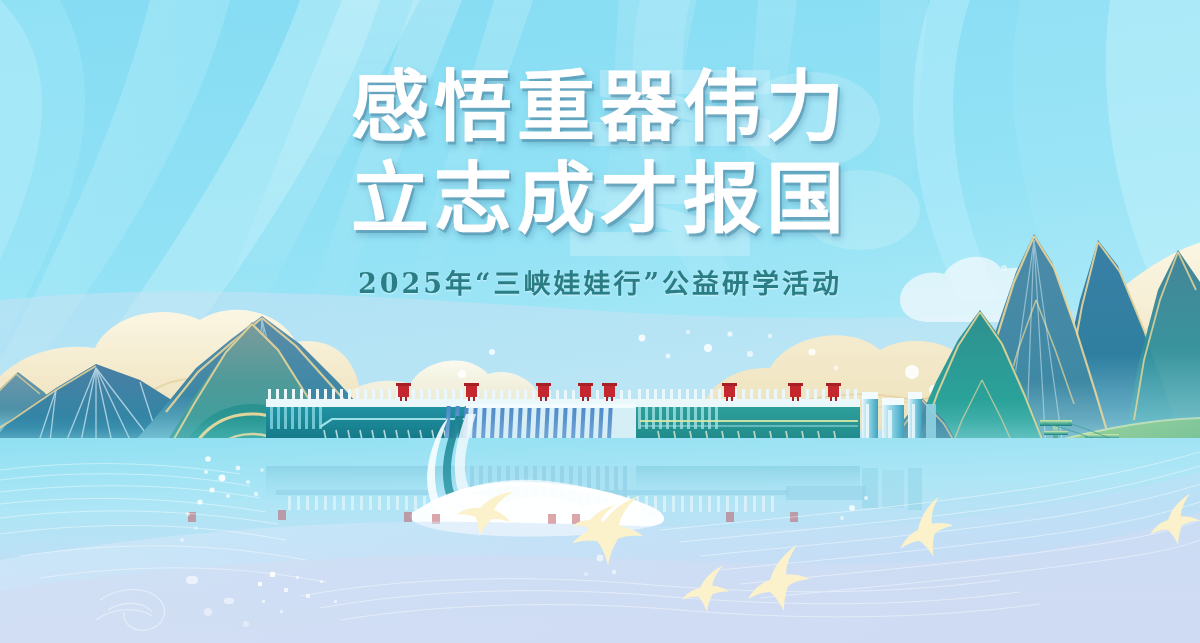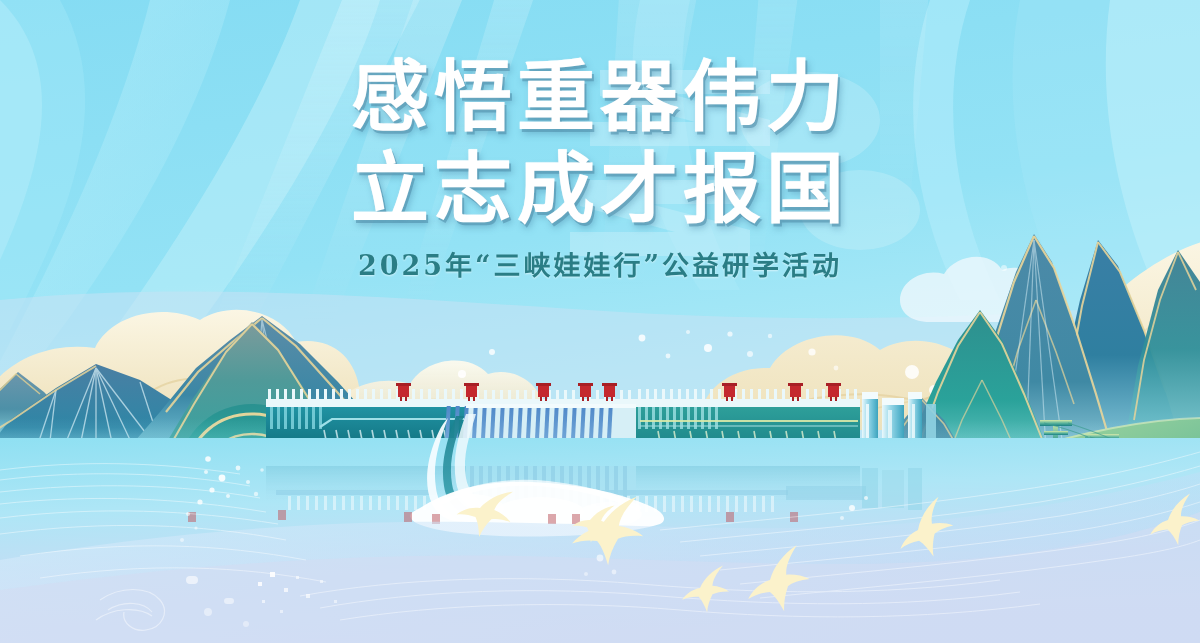--- a/index.html
+++ b/index.html
@@ -19,21 +19,21 @@
     background: #8fe0f4;
   }
 
   .layer { position: absolute; inset: 0; }
   .layer svg { display: block; width: 100%; height: 100%; }
 
   
   #text-block {
     position: absolute;
     left: 0;
-    top: 56px;
+    top: 66px;
     width: 1200px;
     text-align: center;
     z-index: 40;
     pointer-events: none;
   }
   .title-line {
     font-family: "DejaVu Sans", "Liberation Sans", sans-serif;
     font-weight: 700;
     font-size: 78px;
     line-height: 82px;
@@ -41,21 +41,21 @@
     letter-spacing: 5px;
     text-shadow:
       2px 3px 0 rgba(78,140,168,0.55),
       3px 5px 7px rgba(60,120,155,0.40),
       0 0 1px rgba(255,255,255,0.9);
     white-space: nowrap;
   }
   #title-line-2 { margin-top: 10px; }
 
   #subtitle {
-    margin-top: 14px;
+    margin-top: 22px;
     font-family: "DejaVu Serif", "Liberation Serif", serif;
     font-weight: 700;
     font-size: 27px;
     letter-spacing: 3px;
     color: #2a7d85;
     white-space: nowrap;
     text-shadow: 0 1px 2px rgba(255,255,255,0.55);
   }
 
   

